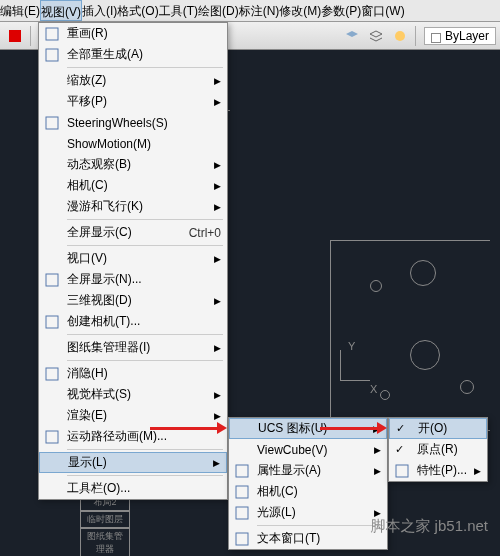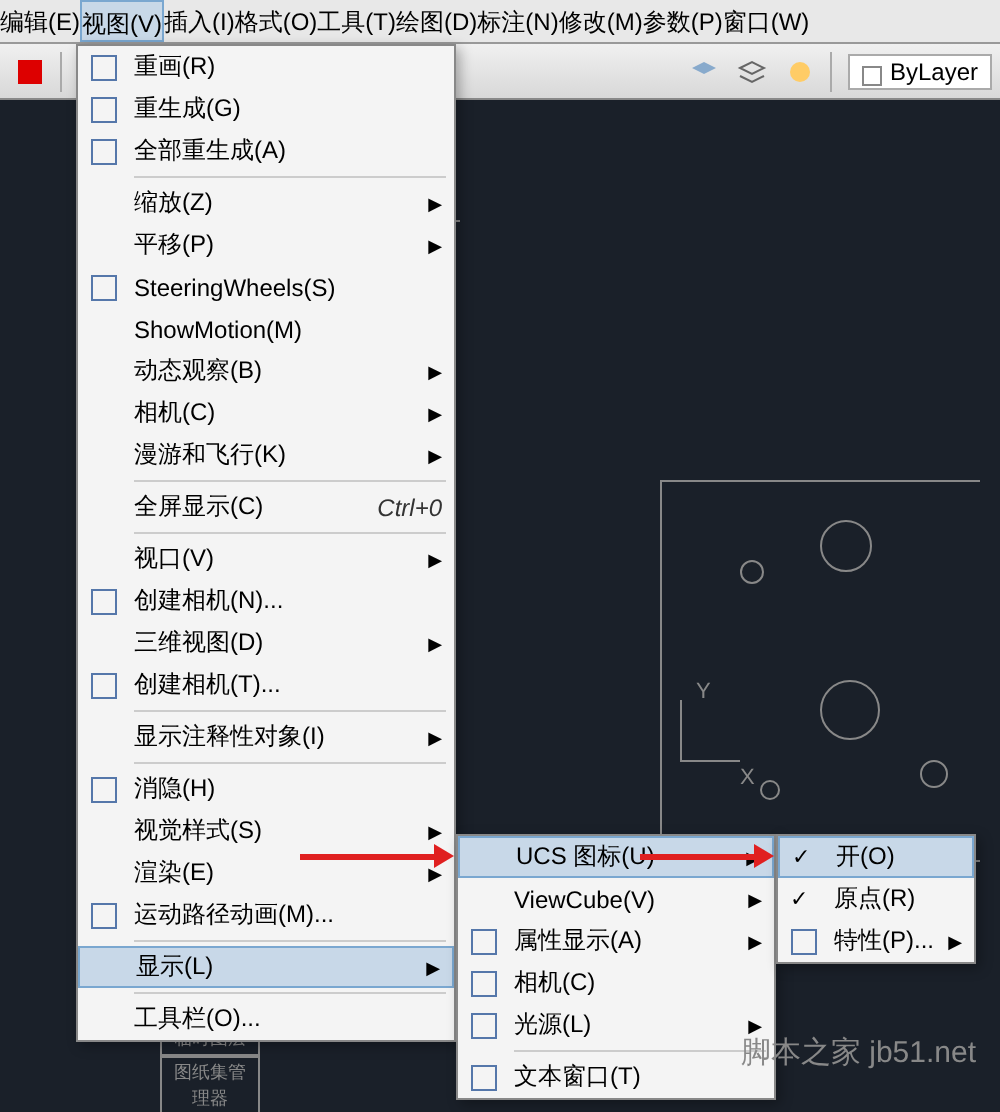--- a/index.html
+++ b/index.html
@@ -13,21 +13,21 @@
 .bylayer { border: 1px solid #aaa; background: #fff; padding: 1px 6px; margin-left: 4px; display: flex; align-items: flex-end; gap: 4px; }
 .canvas { position: absolute; top: 50px; left: 0; right: 0; bottom: 0; background: #1a2029; }
 .menu { position: absolute; background: #f4f4f4; border: 1px solid #888; box-shadow: 2px 2px 6px rgba(0,0,0,.3); }
 .menu-main { top: 22px; left: 38px; width: 190px; }
 .menu-sub1 { top: 417px; left: 228px; width: 160px; }
 .menu-sub2 { top: 417px; left: 388px; width: 100px; }
 .menu-item { display: flex; align-items: center; height: 21px; padding: 0 6px 0 28px; position: relative; cursor: pointer; text-align: center; }
 .menu-item.hover { background: #c8d8e8; border: 1px solid #7aa7d0; }
 .menu-icon { position: absolute; left: 4px; width: 18px; height: 18px; display: flex; align-items: center; justify-content: center; }
 .menu-arrow { margin-left: auto; font-size: 9px; }
-.menu-shortcut { margin-left: auto; color: #333; font-style: italic; }
+.menu-shortcut { margin-left: auto; color: #333; }
 .menu-sep { height: 1px; background: #ccc; margin: 2px 4px 2px 28px; }
 .check { position: absolute; left: 6px; font-size: 11px; }
 .watermark { position: absolute; bottom: 20px; right: 12px; color: #888; font-size: 15px; }
 .arrow-red { position: absolute; height: 3px; background: #e02020; }
 .arrow-red::after { content:''; position:absolute; right:-9px; top:-5px; border-left:10px solid #e02020; border-top:6px solid transparent; border-bottom:6px solid transparent; }
 .circle { position: absolute; border: 1px solid #888; border-radius: 50%; }
 .line { position: absolute; background: #888; }
 .axis-label { position: absolute; color: #888; font-size: 11px; }
 .stack-label { border:1px solid #888; color:#888; font-size:9px; padding:1px 3px; text-align:center; width:50px; }
 </style>
@@ -112,28 +112,20 @@
         </svg>
       </span>
       <span>重画(R)</span>
     </div>
     <div class="menu-item">
       <span class="menu-icon">
         <svg width="14" height="14">
           <rect x="1" y="1" width="12" height="12" fill="none" stroke="#57a" stroke-width="1"></rect>
         </svg>
       </span>
-      <span>重生成(G)</span>
-    </div>
-    <div class="menu-item">
-      <span class="menu-icon">
-        <svg width="14" height="14">
-          <rect x="1" y="1" width="12" height="12" fill="none" stroke="#57a" stroke-width="1"></rect>
-        </svg>
-      </span>
       <span>全部重生成(A)</span>
     </div>
     <div class="menu-sep"></div>
     <div class="menu-item">
       <span>缩放(Z)</span>
       <span class="menu-arrow">▶</span>
     </div>
     <div class="menu-item">
       <span>平移(P)</span>
       <span class="menu-arrow">▶</span>
@@ -170,37 +162,37 @@
     <div class="menu-item">
       <span>视口(V)</span>
       <span class="menu-arrow">▶</span>
     </div>
     <div class="menu-item">
       <span class="menu-icon">
         <svg width="14" height="14">
           <rect x="1" y="1" width="12" height="12" fill="none" stroke="#57a" stroke-width="1"></rect>
         </svg>
       </span>
-      <span>创建相机(N)...</span>
+      <span>全屏显示(N)...</span>
     </div>
     <div class="menu-item">
       <span>三维视图(D)</span>
       <span class="menu-arrow">▶</span>
     </div>
     <div class="menu-item">
       <span class="menu-icon">
         <svg width="14" height="14">
           <rect x="1" y="1" width="12" height="12" fill="none" stroke="#57a" stroke-width="1"></rect>
         </svg>
       </span>
       <span>创建相机(T)...</span>
     </div>
     <div class="menu-sep"></div>
     <div class="menu-item">
-      <span>显示注释性对象(I)</span>
+      <span>图纸集管理器(I)</span>
       <span class="menu-arrow">▶</span>
     </div>
     <div class="menu-sep"></div>
     <div class="menu-item">
       <span class="menu-icon">
         <svg width="14" height="14">
           <rect x="1" y="1" width="12" height="12" fill="none" stroke="#57a" stroke-width="1"></rect>
         </svg>
       </span>
       <span>消隐(H)</span>

